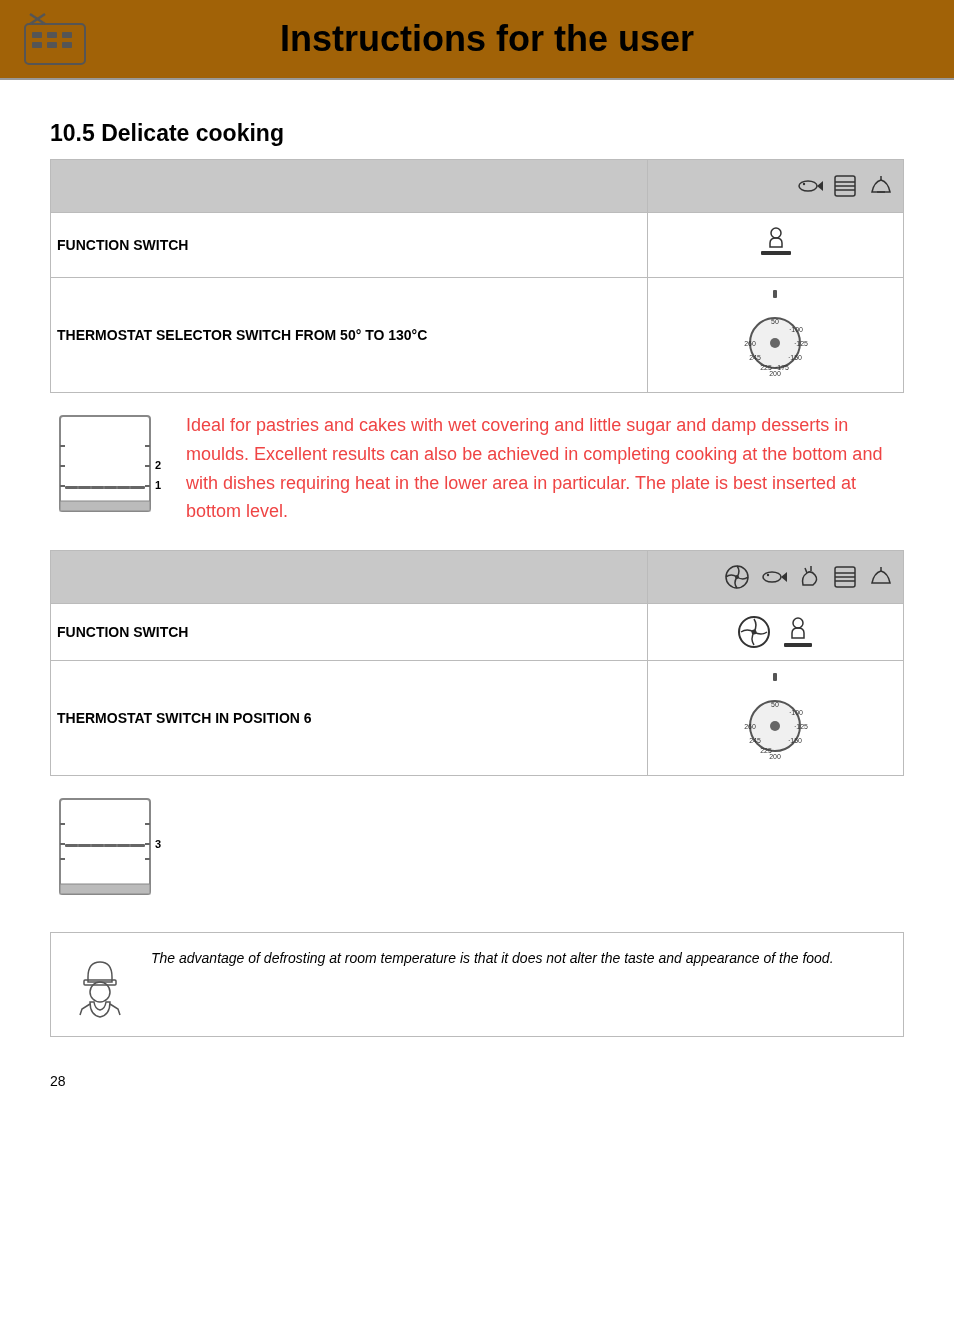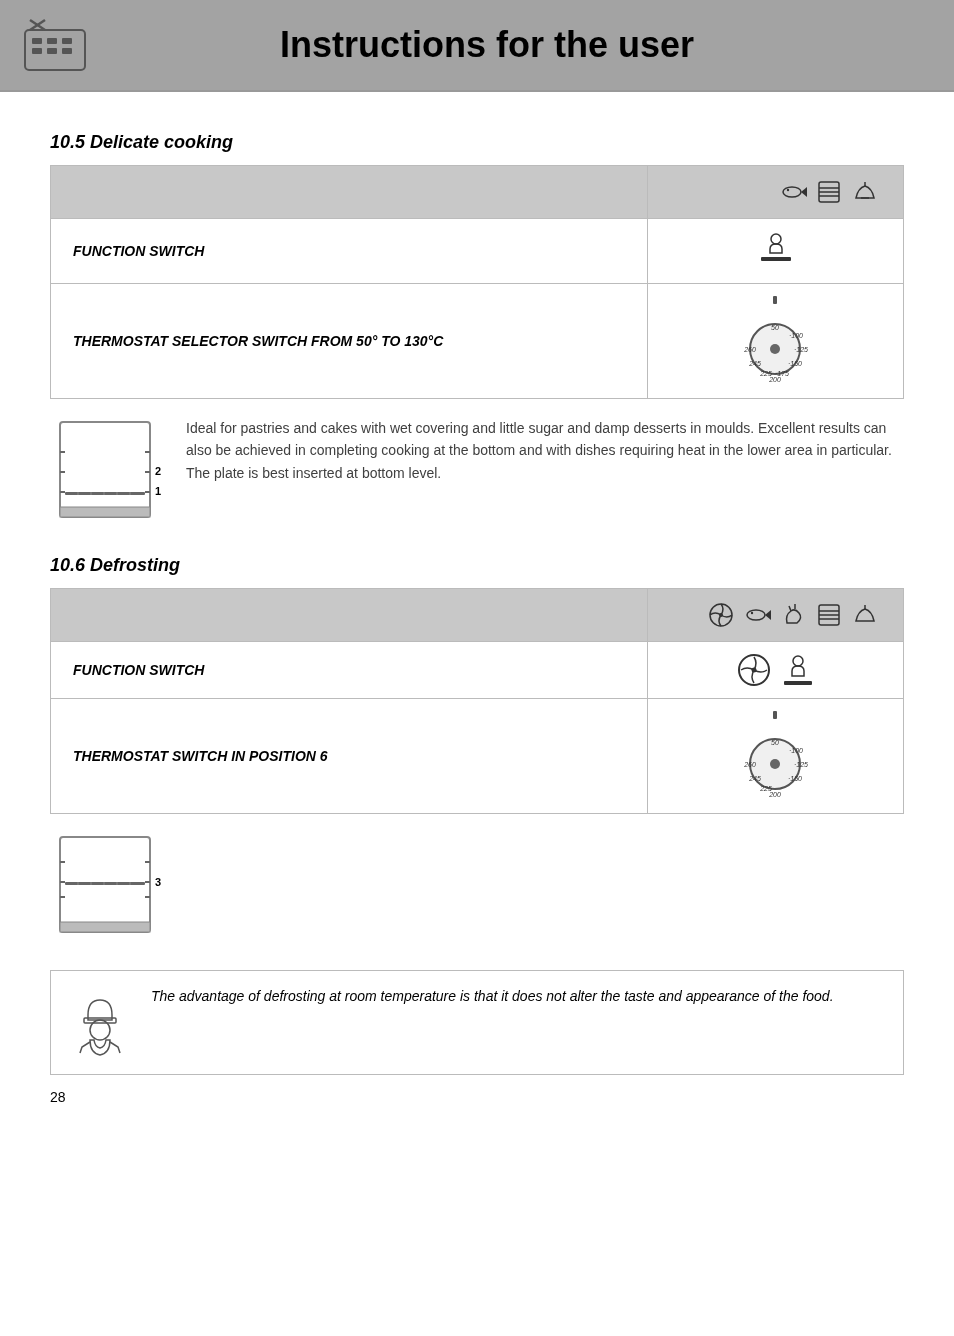--- a/index.html
+++ b/index.html
@@ -8,22 +8,22 @@
       background: #fff;
       width: 954px;
       min-height: 1336px;
       padding: 0;
     }
 
     
     .header {
       display: flex;
       align-items: center;
-      background: #a3a3a3;
-      padding: 10px 20px;
+      background: #a16207;
+      padding: 4px 20px;
       border-bottom: 2px solid #999;
     }
     .header-logo {
       width: 80px;
       height: 70px;
       margin-right: 20px;
       flex-shrink: 0;
     }
     .header-title {
       font-size: 36px;
@@ -34,39 +34,37 @@
       padding-right: 80px;
     }
 
     
     .content {
       padding: 20px 50px 30px 50px;
     }
 
     
     .section-heading {
-      font-size: 18px;
+      font-size: 23px;
       font-weight: bold;
-      font-style: italic;
       margin: 20px 0 12px 0;
       color: #000;
     }
 
     
     .info-table {
       width: 100%;
       border-collapse: collapse;
       border: 1px solid #bbb;
       margin-bottom: 16px;
     }
     .info-table td {
       border: 1px solid #bbb;
-      padding: 10px 22px;
+      padding: 10px 6px;
       vertical-align: middle;
-      font-style: italic;
     }
     .info-table .gray-row td {
       background: #c8c8c8;
       height: 44px;
     }
     .info-table .label-cell {
       font-weight: bold;
       font-size: 14px;
       width: 70%;
     }
@@ -82,23 +80,23 @@
       align-items: flex-start;
       margin: 18px 0 24px 0;
       gap: 16px;
     }
     .desc-image {
       width: 120px;
       flex-shrink: 0;
       position: relative;
     }
     .desc-text {
-      font-size: 14px;
+      font-size: 18px;
       line-height: 1.6;
-      color: #404040;
+      color: #ef4444;
     }
     .desc-text-italic {
       font-style: italic;
       font-size: 14px;
       line-height: 1.6;
       color: #000;
     }
 
     
     .icons-row {
@@ -111,21 +109,21 @@
       width: 32px;
       height: 32px;
       display: inline-flex;
       align-items: center;
       justify-content: center;
       font-size: 18px;
     }
 
     
     .page-number {
-      margin-top: 14px;
+      margin-top: 36px;
       font-size: 14px;
       color: #000;
     }
 
     
     .tip-box {
       display: flex;
       align-items: flex-start;
       border: 1px solid #bbb;
       padding: 14px;
@@ -271,21 +269,20 @@
 
         <text x="105" y="58" font-size="11" font-weight="bold" fill="#000">2</text>
         <text x="105" y="78" font-size="11" font-weight="bold" fill="#000">1</text>
 
         <rect x="10" y="90" width="90" height="10" rx="0" fill="#bbb" stroke="#888" stroke-width="1"></rect>
       </svg>
     </div>
     <p class="desc-text">Ideal for pastries and cakes with wet covering and little sugar and damp desserts in moulds. Excellent results can also be achieved in completing cooking at the bottom and with dishes requiring heat in the lower area in particular. The plate is best inserted at bottom level.</p>
   </div>
 
-  <h2 class="section-heading">10.6   Defrosting</h2>
 
   <table class="info-table">
     <tbody>
         <tr class="gray-row">
       <td></td>
       <td class="icon-cell">
         <div class="icons-row">
 
           <span class="cook-icon">
             <svg width="28" height="28" viewBox="0 0 28 28">

